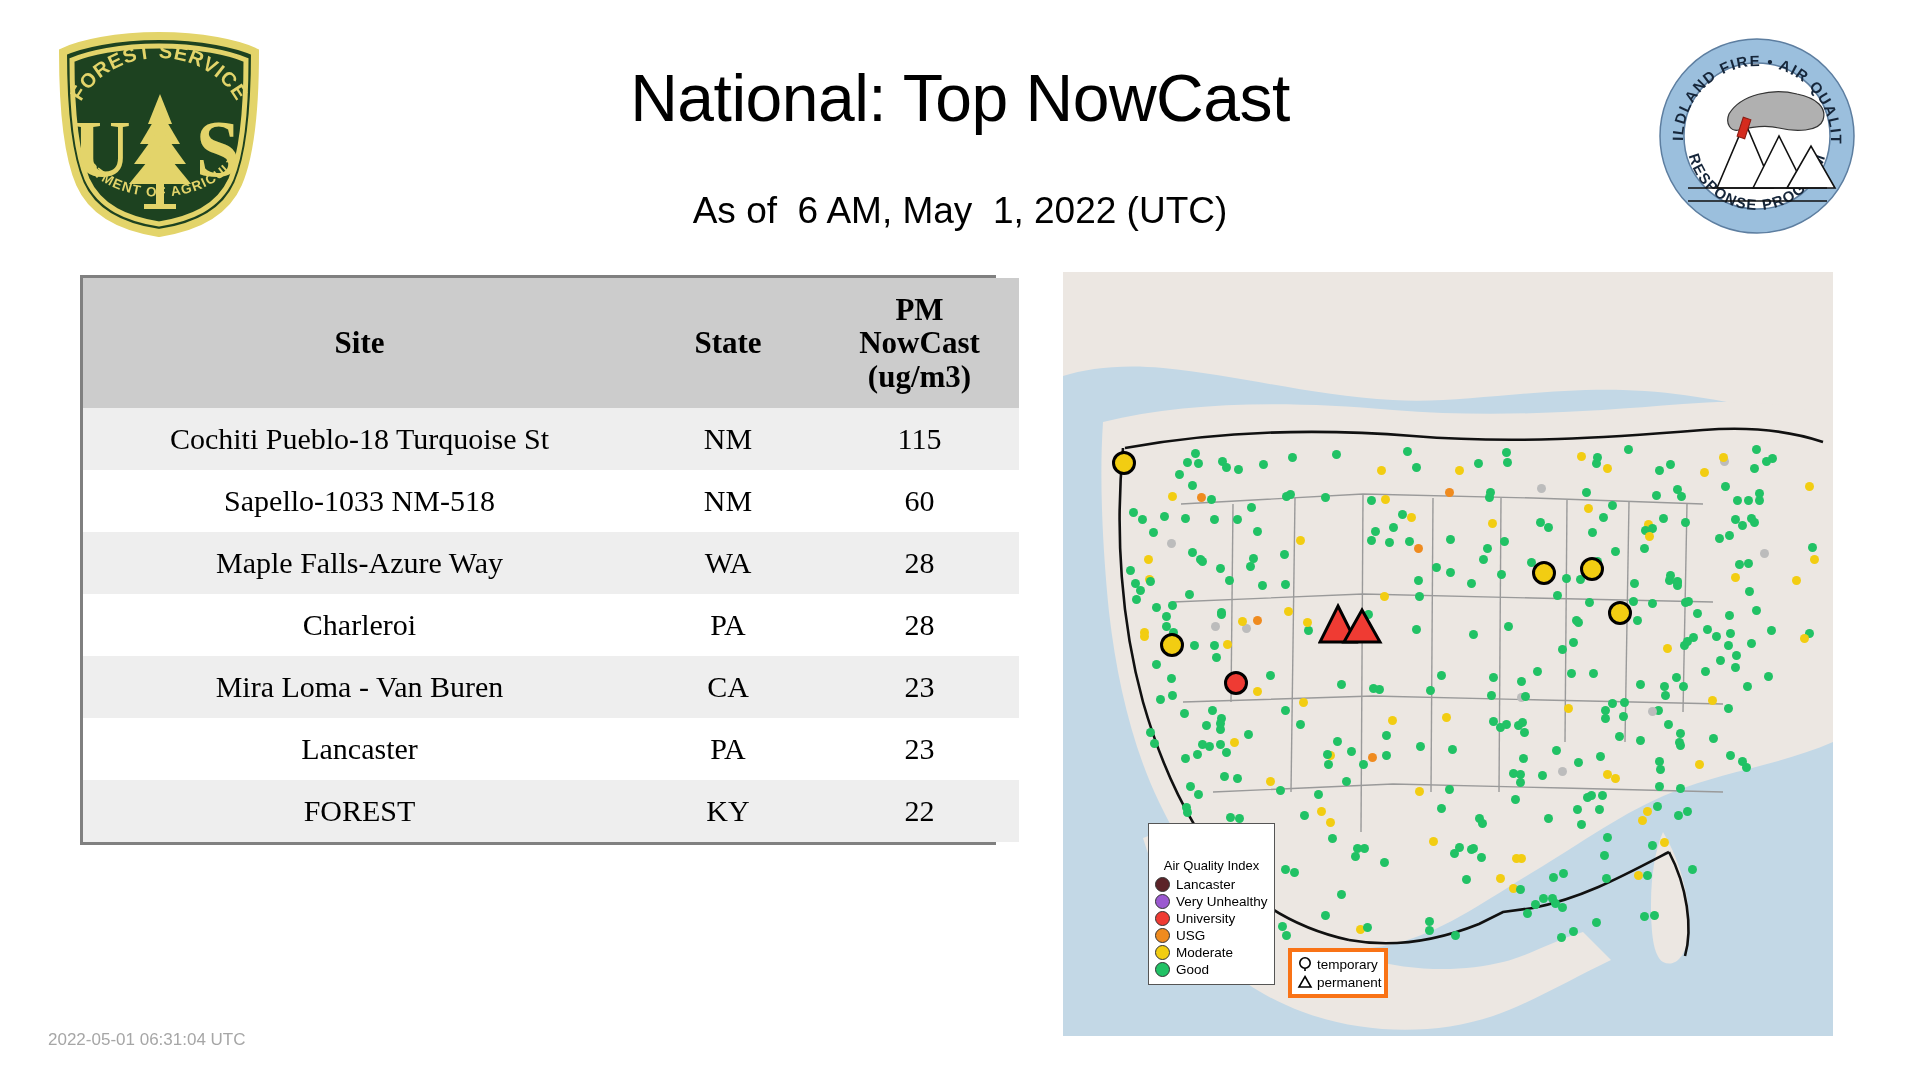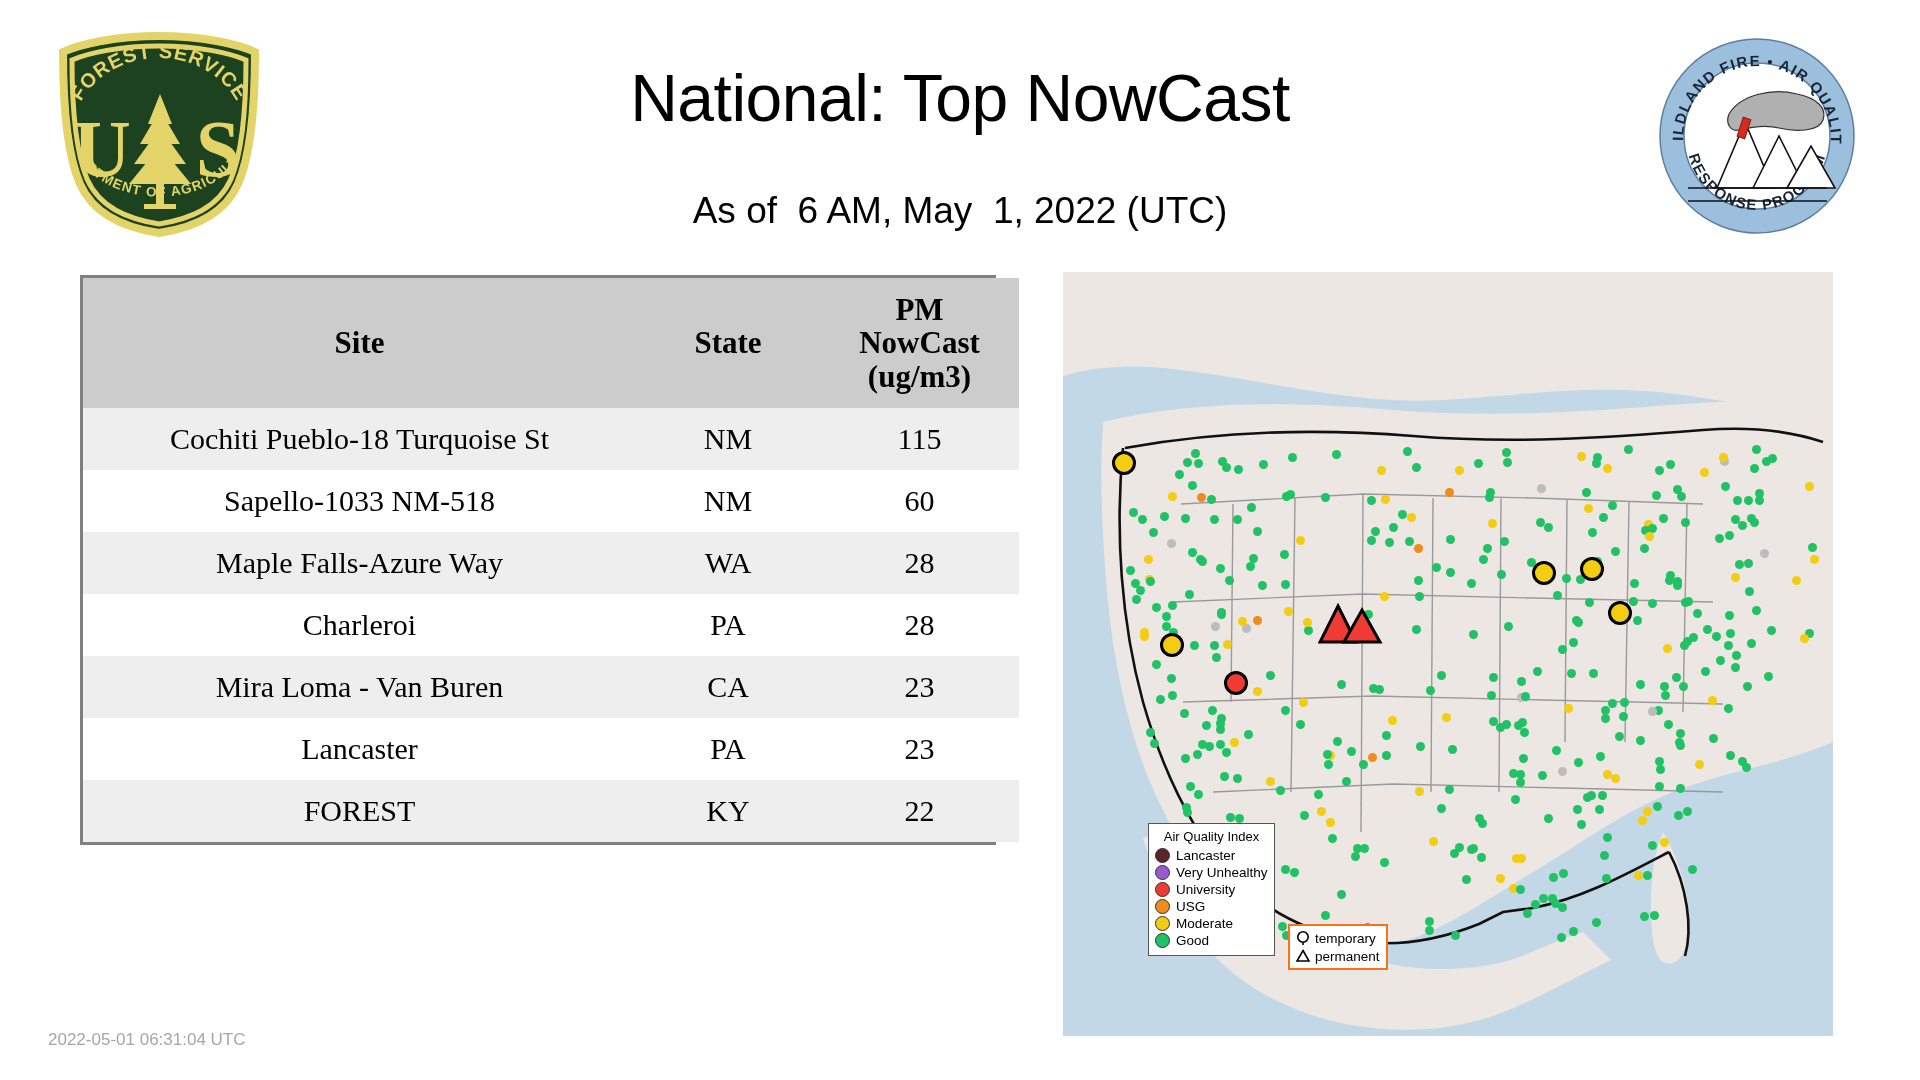--- a/index.html
+++ b/index.html
@@ -35,27 +35,27 @@
   
   #map-panel{position:absolute;left:1063px;top:272px;width:770px;height:764px;
       background:#c3d8e6;overflow:hidden;}
   #land{position:absolute;left:0;top:0;width:100%;height:100%;}
   .dot{position:absolute;border-radius:50%;}
   .big{border:3px solid #000;border-radius:50%;position:absolute;}
 
   
   #aqi-legend{position:absolute;left:85px;top:551px;width:127px;
       background:#fff;border:1px solid #555;padding:5px 6px 6px 6px;box-sizing:border-box;}
-  #aqi-legend .lg-title{font-size:13px;color:#000;text-align:center;margin-bottom:3px;}
+  #aqi-legend .lg-title{font-size:13px;color:#000;text-align:center;margin-bottom:3px;margin-top:29px;}
   .lg-row{display:flex;align-items:center;height:17px;}
   .lg-sw{width:13px;height:13px;border-radius:50%;border:1px solid #333;margin-right:6px;flex:0 0 auto;}
   .lg-label{font-size:13.5px;color:#000;white-space:nowrap;}
 
-  #sym-legend{position:absolute;left:225px;top:652px;width:100px;
-      background:#fff;border:2px solid #f97316;padding:3px 5px;box-sizing:border-box;}
+  #sym-legend{position:absolute;left:225px;top:676px;width:100px;
+      background:#fff;border:4px solid #f97316;padding:3px 5px;box-sizing:border-box;}
   .sym-row{display:flex;align-items:center;height:18px;}
   .sym-ico{width:16px;height:16px;margin-right:4px;flex:0 0 auto;}
 
   #timestamp{position:absolute;left:48px;top:1030px;font-size:17px;color:#a6a6a6;
       font-family:"Liberation Sans","DejaVu Sans",sans-serif;}
 </style>
 </head>
 <body>
 
 <div id="usfs-logo">

